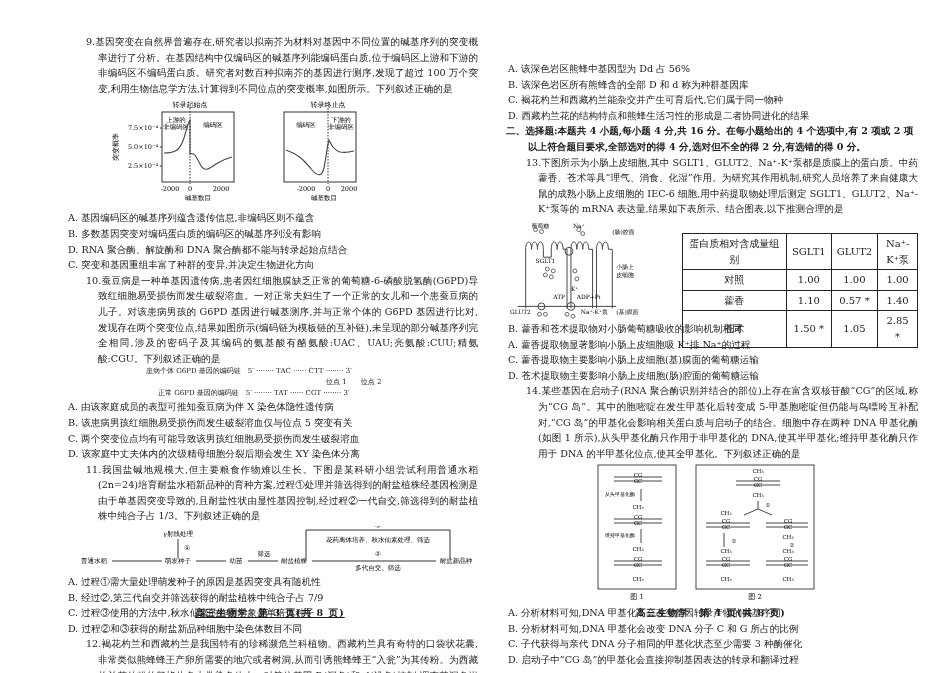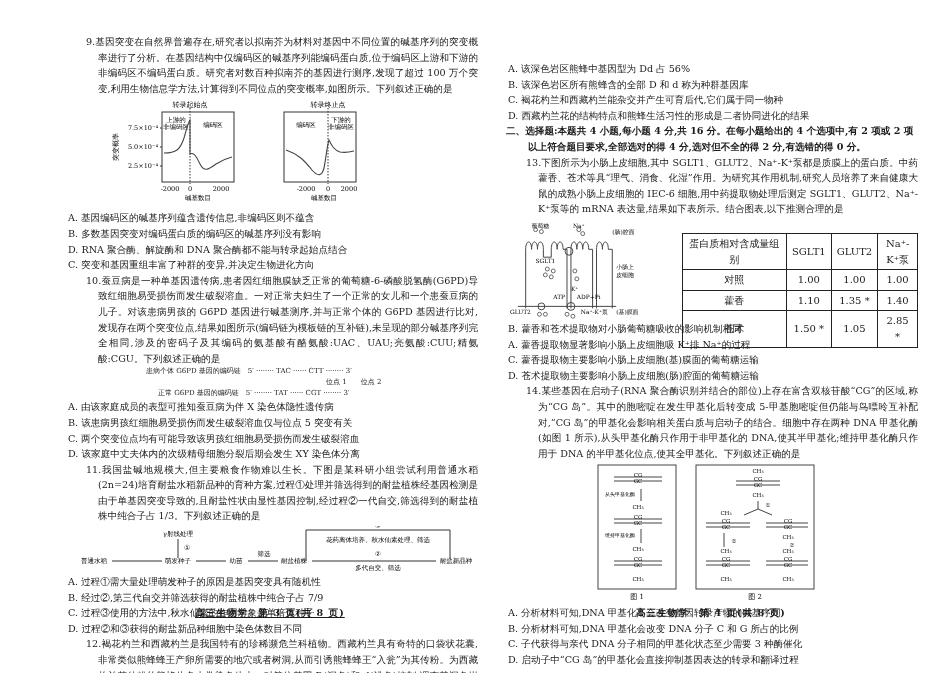--- a/index.html
+++ b/index.html
@@ -173,21 +173,21 @@
         </tr>
         <tr>
           <td>对照</td>
           <td>1.00</td>
           <td>1.00</td>
           <td>1.00</td>
         </tr>
         <tr>
           <td>藿香</td>
           <td>1.10</td>
-          <td>1.35 *</td>
+          <td>0.57 *</td>
           <td>1.40</td>
         </tr>
         <tr>
           <td>苍术</td>
           <td>1.50 *</td>
           <td>1.05</td>
           <td>2.85 *</td>
         </tr>
       </tbody>
         </table>

